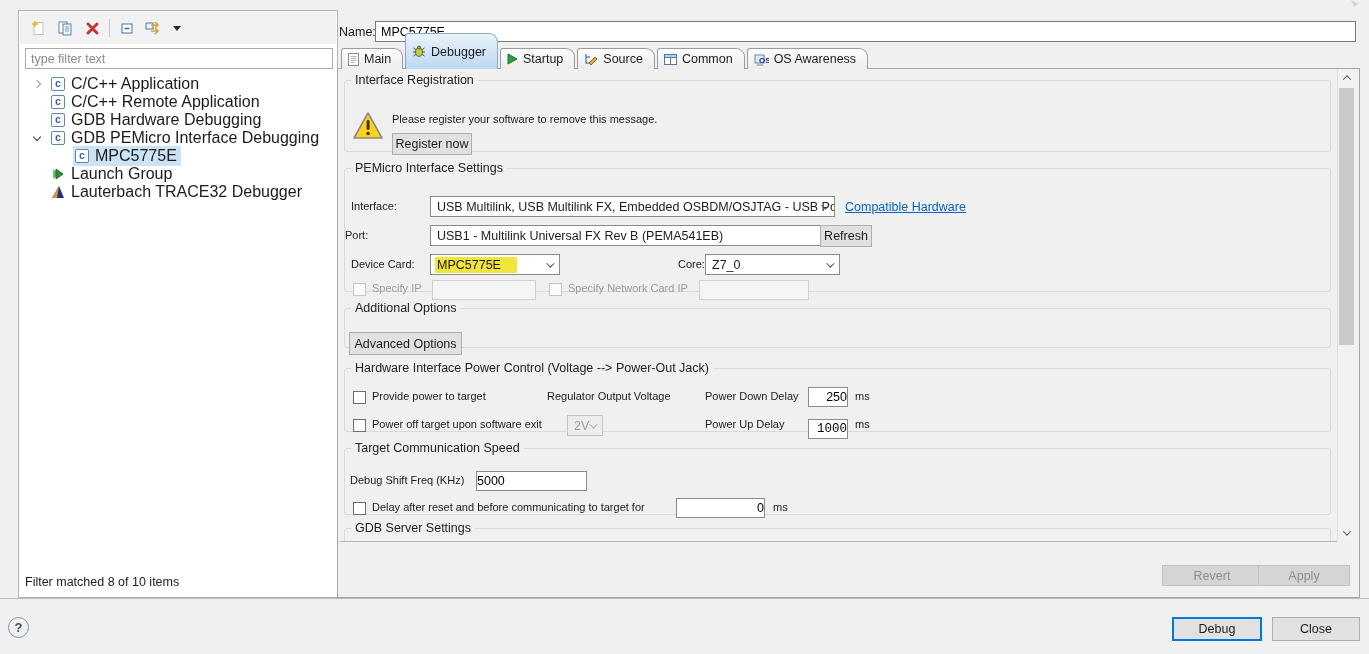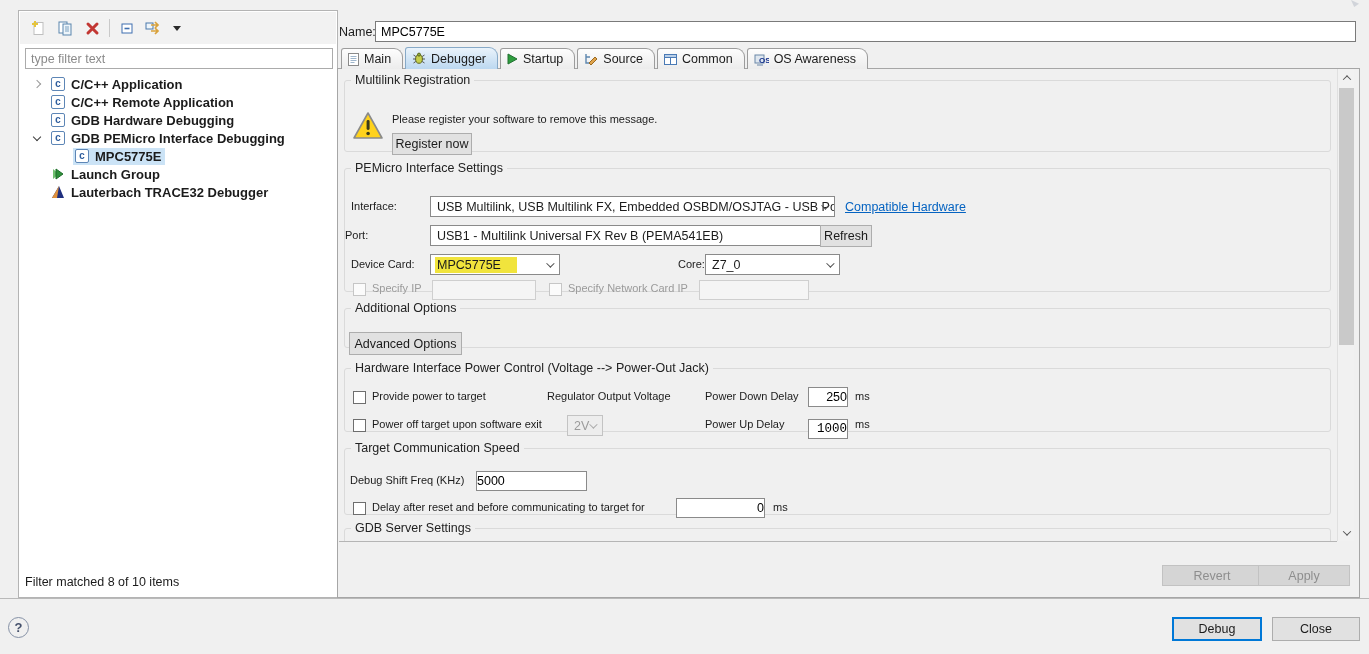--- a/index.html
+++ b/index.html
@@ -16,31 +16,31 @@
   .filter-input::placeholder { color:#8a8a8a; }
   .tree { left:2px; top:64px; right:2px; bottom:34px; overflow:hidden; }
   .trow { height:18px; display:flex; align-items:center; white-space:nowrap; cursor:default; }
   .chev { width:6px; height:6px; border-right:1.5px solid #9a9a9a; border-bottom:1.5px solid #9a9a9a; transform:rotate(-45deg); margin-left:13px; margin-right:9px; }
   .chev.open { border-color:#3c3c3c; transform:rotate(45deg); margin-top:-3px; }
   .chev-space { width:28px; }
   .indent2 { width:52px; }
   .citem { display:flex; align-items:center; padding:1px 4px 1px 2px; }
   .citem.sel { background:#cbe3f6; }
   .cicon { width:14px; height:14px; border:1px solid #5d86b6; border-radius:2px; background:#fff; color:#2f5e9e; font:bold 10px "Liberation Mono",monospace; display:inline-flex; align-items:center; justify-content:center; margin-right:6px; flex:none; }
-  .tlabel { font-size:13px;font-weight:bold; }
+  .tlabel { font-size:16px; }
   .filter-status { left:6px; bottom:8px; font-size:12.5px; color:#1b1b1b; }
 
   
   .name-label { left:339px; top:25px; font-size:12.5px; }
   .name-input { left:375px; top:21px; width:981px; height:21px; border:1px solid #7a7a7a; background:#fff; font:12.5px "Liberation Sans",sans-serif; padding:0 5px; }
 
   
   .tabs { left:341px; top:47px; height:22px; display:flex; align-items:flex-end; z-index:5; }
   .tab { height:21px; display:flex; align-items:center; gap:5px; padding:0 11px 0 6px; margin-right:2px; background:linear-gradient(#fdfdfd,#ececec); border:1px solid #9c9c9c; border-bottom:none; border-radius:3px 9px 0 0; font-size:12.5px; cursor:default; }
-  .tab.selected { background:linear-gradient(#eaf3fb,#bcd8f0); border-color:#87a9c7; height:22px; position:relative; z-index:6; }
+  .tab.selected { background:linear-gradient(#eaf3fb,#bcd8f0); border-color:#87a9c7; height:36px; position:relative; z-index:6; }
 
   
   .tab-box { left:337px; top:68px; width:1023px; height:530px; border:1px solid #a6a6a6; background:#f0f0f0; }
   .scroll-view { left:339px; top:69px; width:998px; height:473px; overflow:hidden; border-bottom:1px solid #b5b5b5; background:#f0f0f0; }
 
   fieldset.grp { position:absolute; left:5px; width:987px; border:1px solid #dadada; border-radius:3px; padding:0; background:#f0f0f0; }
   fieldset.grp legend { margin-left:6px; padding:0 4px; font-size:12.5px; color:#222; }
 
   
   .vscroll { left:1337px; top:69px; width:17px; height:472px; background:#f1f1f1; border-left:1px solid #e0e0e0; }
@@ -228,21 +228,21 @@
       </svg>
     <span>OS Awareness</span>
   </div>
 </div>
 
 <div class="abs tab-box"></div>
 
 <div class="abs scroll-view">
 
   <fieldset class="grp" style="top:4px;height:79px">
-    <legend>Multilink Registration</legend>
+    <legend>Interface Registration</legend>
     <div class="abs" style="left:7px;top:24px;width:32px;height:30px">
       <svg width="32" height="30" viewBox="0 0 32 30">
           <path d="M16 2 L30 27 L2 27 z" fill="#ffd21c" stroke="#8a8a8a" stroke-width="1.6" stroke-linejoin="round"></path>
           <rect x="14.6" y="9" width="3" height="10" rx="1.4" fill="#3a3a1a"></rect>
           <circle cx="16.1" cy="22.5" r="1.8" fill="#3a3a1a"></circle>
         </svg>
     </div>
     <div class="lbl" style="left:47px;top:26px">Please register your software to remove this message.</div>
     <div class="btn" style="left:47px;top:46px;width:80px;height:22px">Register now</div>
   </fieldset>

